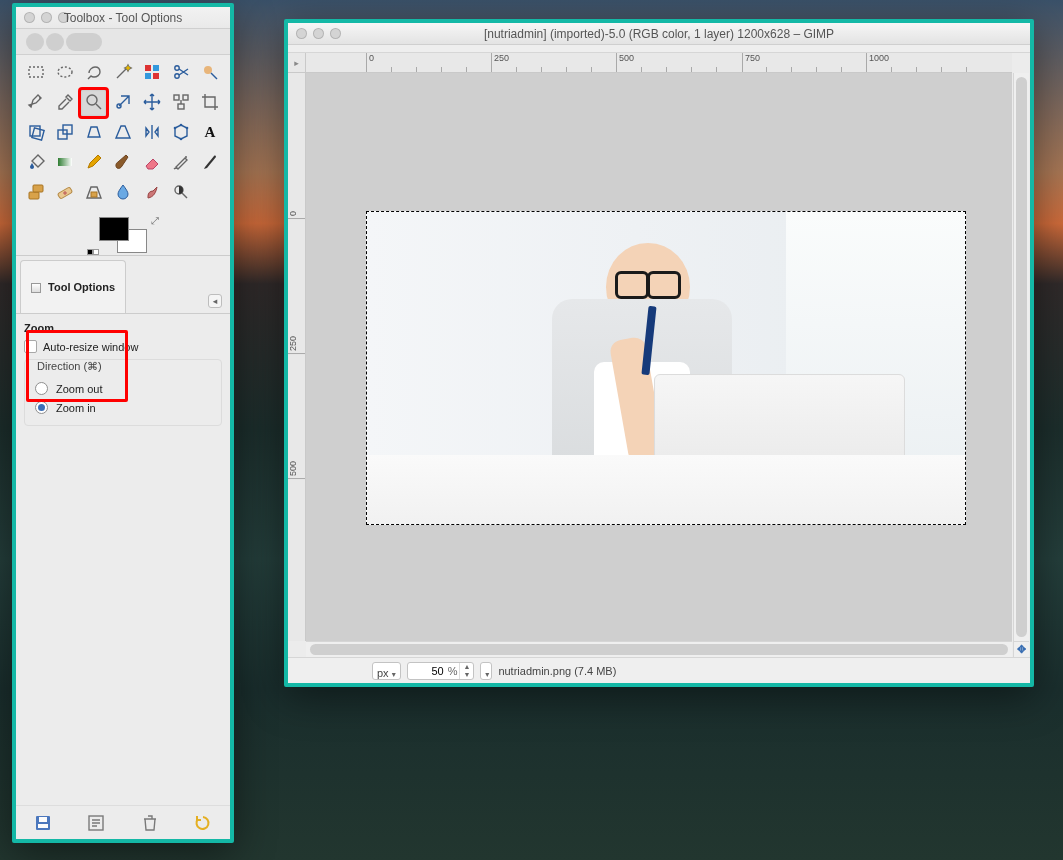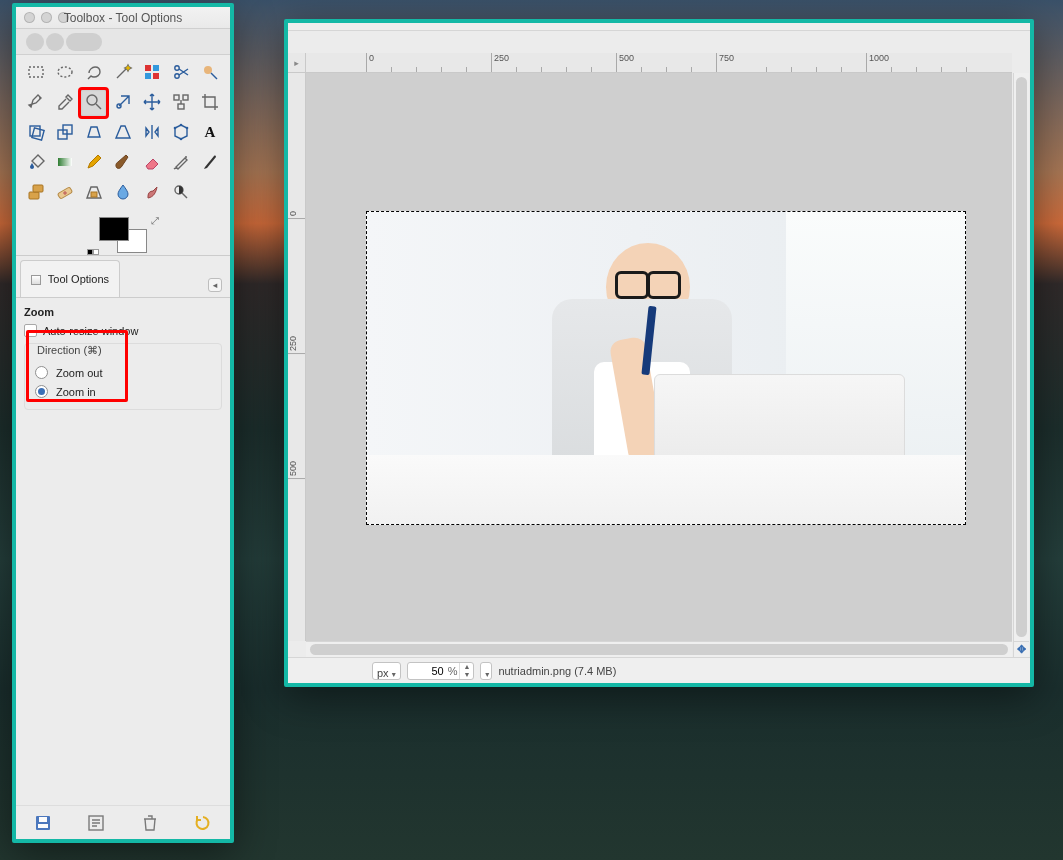--- a/index.html
+++ b/index.html
@@ -58,22 +58,22 @@
   .sw-hold{position:relative; width:48px;height:36px}
   .sw-fg{position:absolute;left:0;top:0;width:30px;height:24px;background:#000;border:1px solid #888;z-index:2}
   .sw-bg{position:absolute;right:0;bottom:0;width:30px;height:24px;background:#fff;border:1px solid #888}
   .sw-swap{position:absolute;right:-12px;top:-2px;font-size:10px;color:#666}
   .sw-mini{position:absolute;left:-12px;bottom:-2px;display:flex}
   .sw-mini i{width:6px;height:6px;border:1px solid #999}
   .sw-mini i:first-child{background:#000}.sw-mini i:last-child{background:#fff}
 
   .dockable { border-top:1px solid #ccc; }
   .dock-tab {
-    display:inline-block; padding:12px 10px; background:#f2f2f2; border:1px solid #ccc; border-bottom:none;
-    border-radius:4px 4px 0 0; margin:4px 0 0 4px; font-size:11px; position:relative; z-index:2;
+    display:inline-block; padding:20px 10px; background:#f2f2f2; border:1px solid #ccc; border-bottom:none;
+    border-radius:4px 4px 0 0; margin:4px 0 0 4px; font-size:11px; position:relative; z-index:2;font-weight:bold;
   }
   .dock-tab .mini{display:inline-block;width:10px;height:10px;border:1px solid #999;margin-right:4px;vertical-align:middle;background:linear-gradient(#fff,#ddd)}
   .dock-body{ border-top:1px solid #ccc; padding:6px 8px; background:#ececec; position:relative;}
   .collapse-btn{position:absolute; right:8px; top:-20px; width:14px;height:14px;border:1px solid #bdbdbd;border-radius:3px;background:#f5f5f5;display:flex;align-items:center;justify-content:center;font-size:9px;color:#666}
 
   .section-title{font-weight:600; margin:2px 0 6px 0; font-size:11px}
   .chk-row{display:flex;align-items:center;gap:6px;margin-bottom:6px}
   .chk{width:13px;height:13px;border:1px solid #a8a8a8;background:#fff;border-radius:2px}
   .group-box{border:1px solid #dcdcdc;border-radius:4px;padding-bottom:8px;margin-top:4px}
   .group-label{margin:-7px 0 6px 8px;background:#ececec;display:inline-block;padding:0 4px;color:#444;font-size:11px}
@@ -426,40 +426,48 @@
     <div class="bi">
         <svg viewBox="0 0 20 20">
           <path d="M10 4a6 6 0 1 1-5 2" stroke="#e3a500" stroke-width="2" fill="none"></path>
           <path d="M4 3v4h4" stroke="#e3a500" stroke-width="2" fill="none"></path>
         </svg>
       </div>
   </div>
 </div>
 
 <div id="imgwin" class="mac-window">
+  <div class="titlebar">
+    <div class="traffic">
+      <div class="dot gray"></div>
+      <div class="dot gray"></div>
+      <div class="dot gray"></div>
+    </div>
+    <div class="tb-title">[nutriadmin] (imported)-5.0 (RGB color, 1 layer) 1200x628 – GIMP</div>
+  </div>
   <div class="menubar"></div>
 
   <div class="ruler-corner">▸</div>
   <div class="ruler-h" id="rulerH">
       <div class="tick" style="left: 60px;">0</div>
       <div class="tick" style="left: 85px; height: 6px; top: 14px;"></div>
       <div class="tick" style="left: 110px; height: 6px; top: 14px;"></div>
       <div class="tick" style="left: 135px; height: 6px; top: 14px;"></div>
       <div class="tick" style="left: 160px; height: 6px; top: 14px;"></div>
       <div class="tick" style="left: 185px;">250</div>
       <div class="tick" style="left: 210px; height: 6px; top: 14px;"></div>
       <div class="tick" style="left: 235px; height: 6px; top: 14px;"></div>
       <div class="tick" style="left: 260px; height: 6px; top: 14px;"></div>
       <div class="tick" style="left: 285px; height: 6px; top: 14px;"></div>
       <div class="tick" style="left: 310px;">500</div>
       <div class="tick" style="left: 335px; height: 6px; top: 14px;"></div>
       <div class="tick" style="left: 360px; height: 6px; top: 14px;"></div>
       <div class="tick" style="left: 385px; height: 6px; top: 14px;"></div>
       <div class="tick" style="left: 410px; height: 6px; top: 14px;"></div>
-      <div class="tick" style="left: 410px;">750</div>
+      <div class="tick" style="left: 436px;">750</div>
       <div class="tick" style="left: 460px; height: 6px; top: 14px;"></div>
       <div class="tick" style="left: 485px; height: 6px; top: 14px;"></div>
       <div class="tick" style="left: 510px; height: 6px; top: 14px;"></div>
       <div class="tick" style="left: 535px; height: 6px; top: 14px;"></div>
       <div class="tick" style="left: 560px;">1000</div>
       <div class="tick" style="left: 585px; height: 6px; top: 14px;"></div>
       <div class="tick" style="left: 610px; height: 6px; top: 14px;"></div>
       <div class="tick" style="left: 635px; height: 6px; top: 14px;"></div>
       <div class="tick" style="left: 660px; height: 6px; top: 14px;"></div>
       <div class="tick" style="left: 685px; margin-left: 24px;">1250</div>

